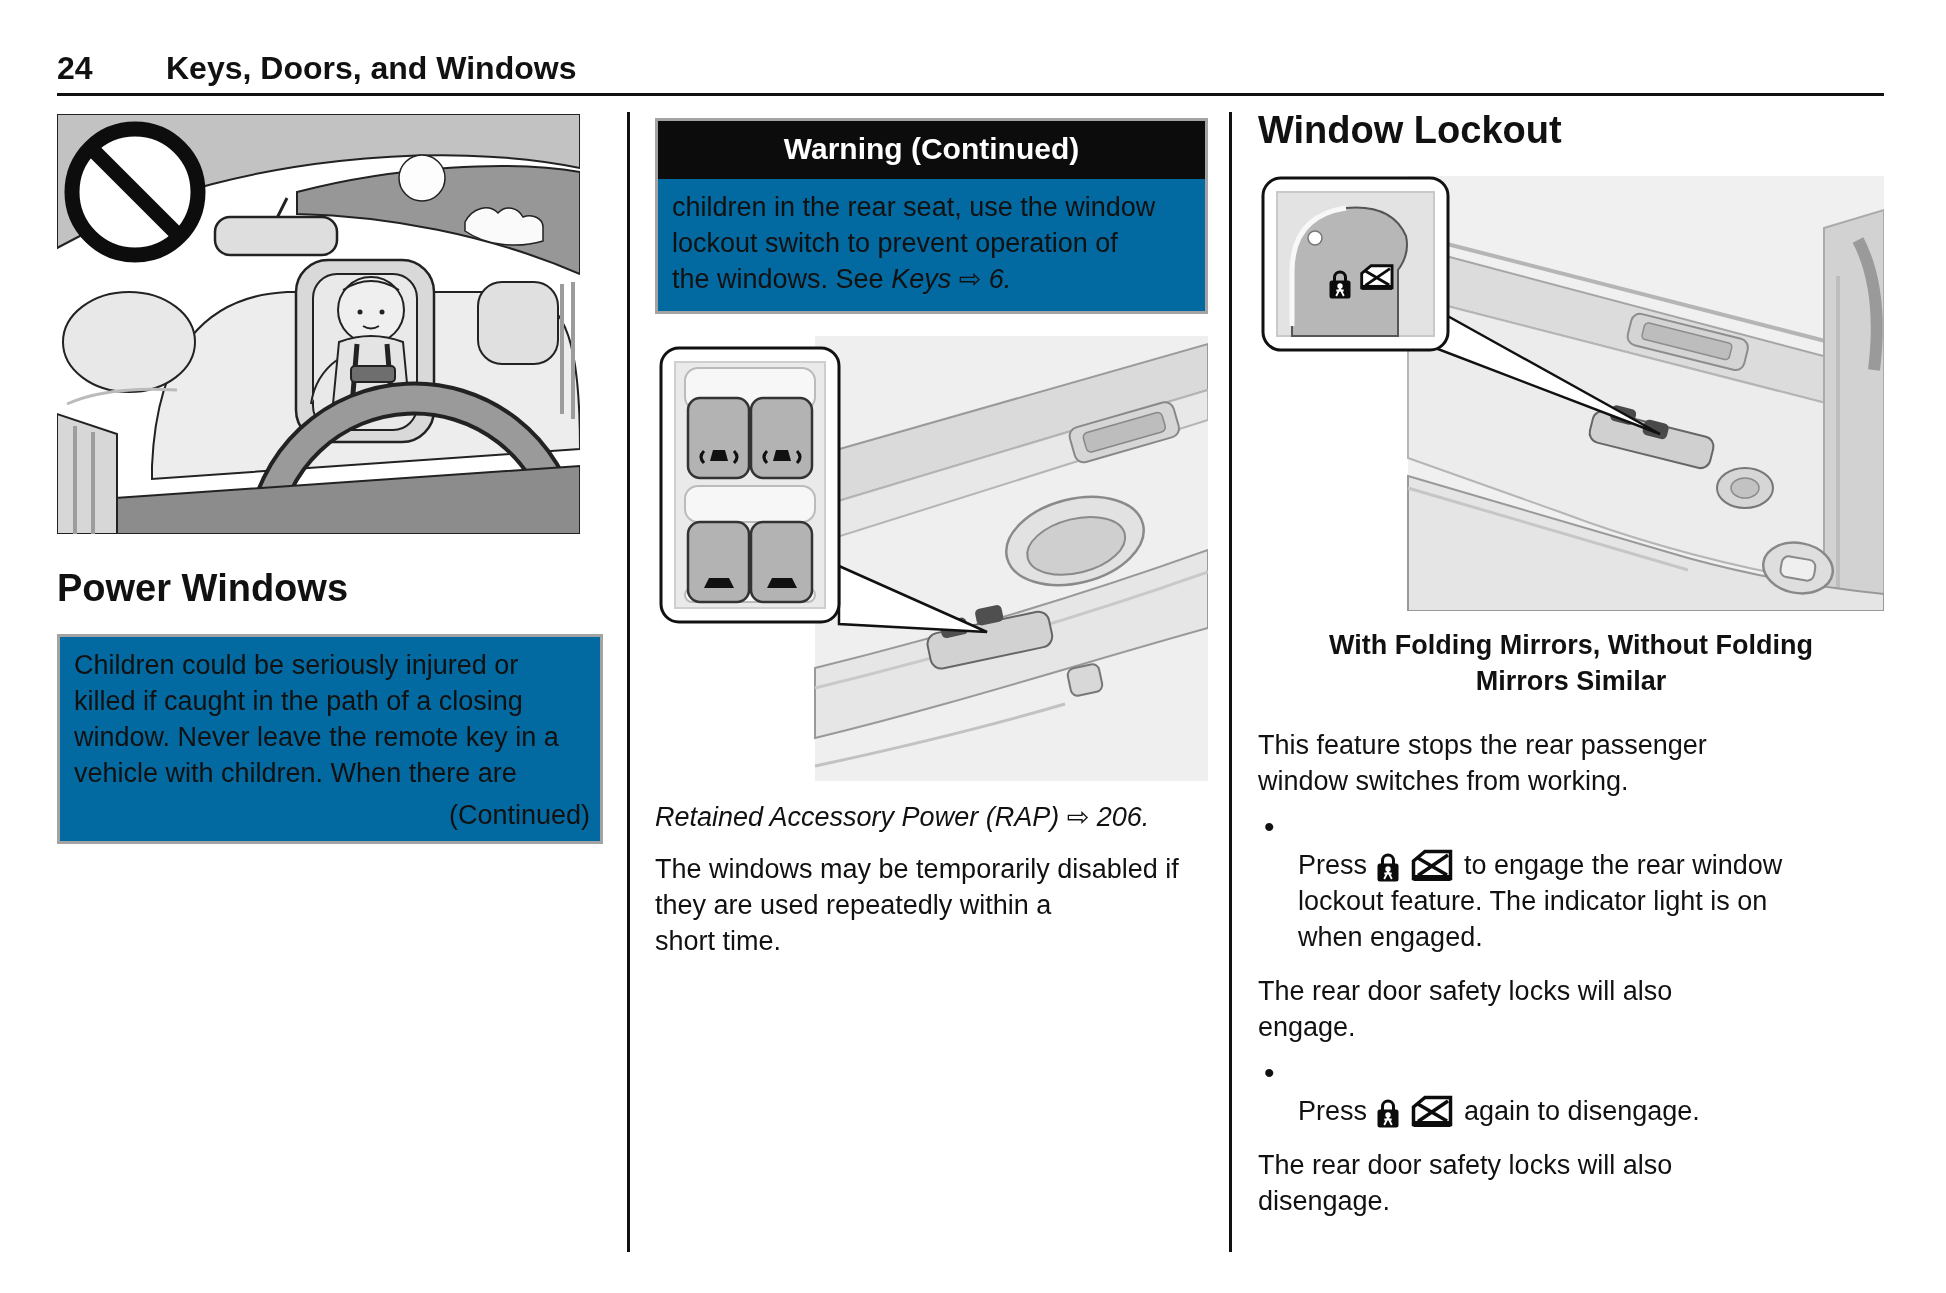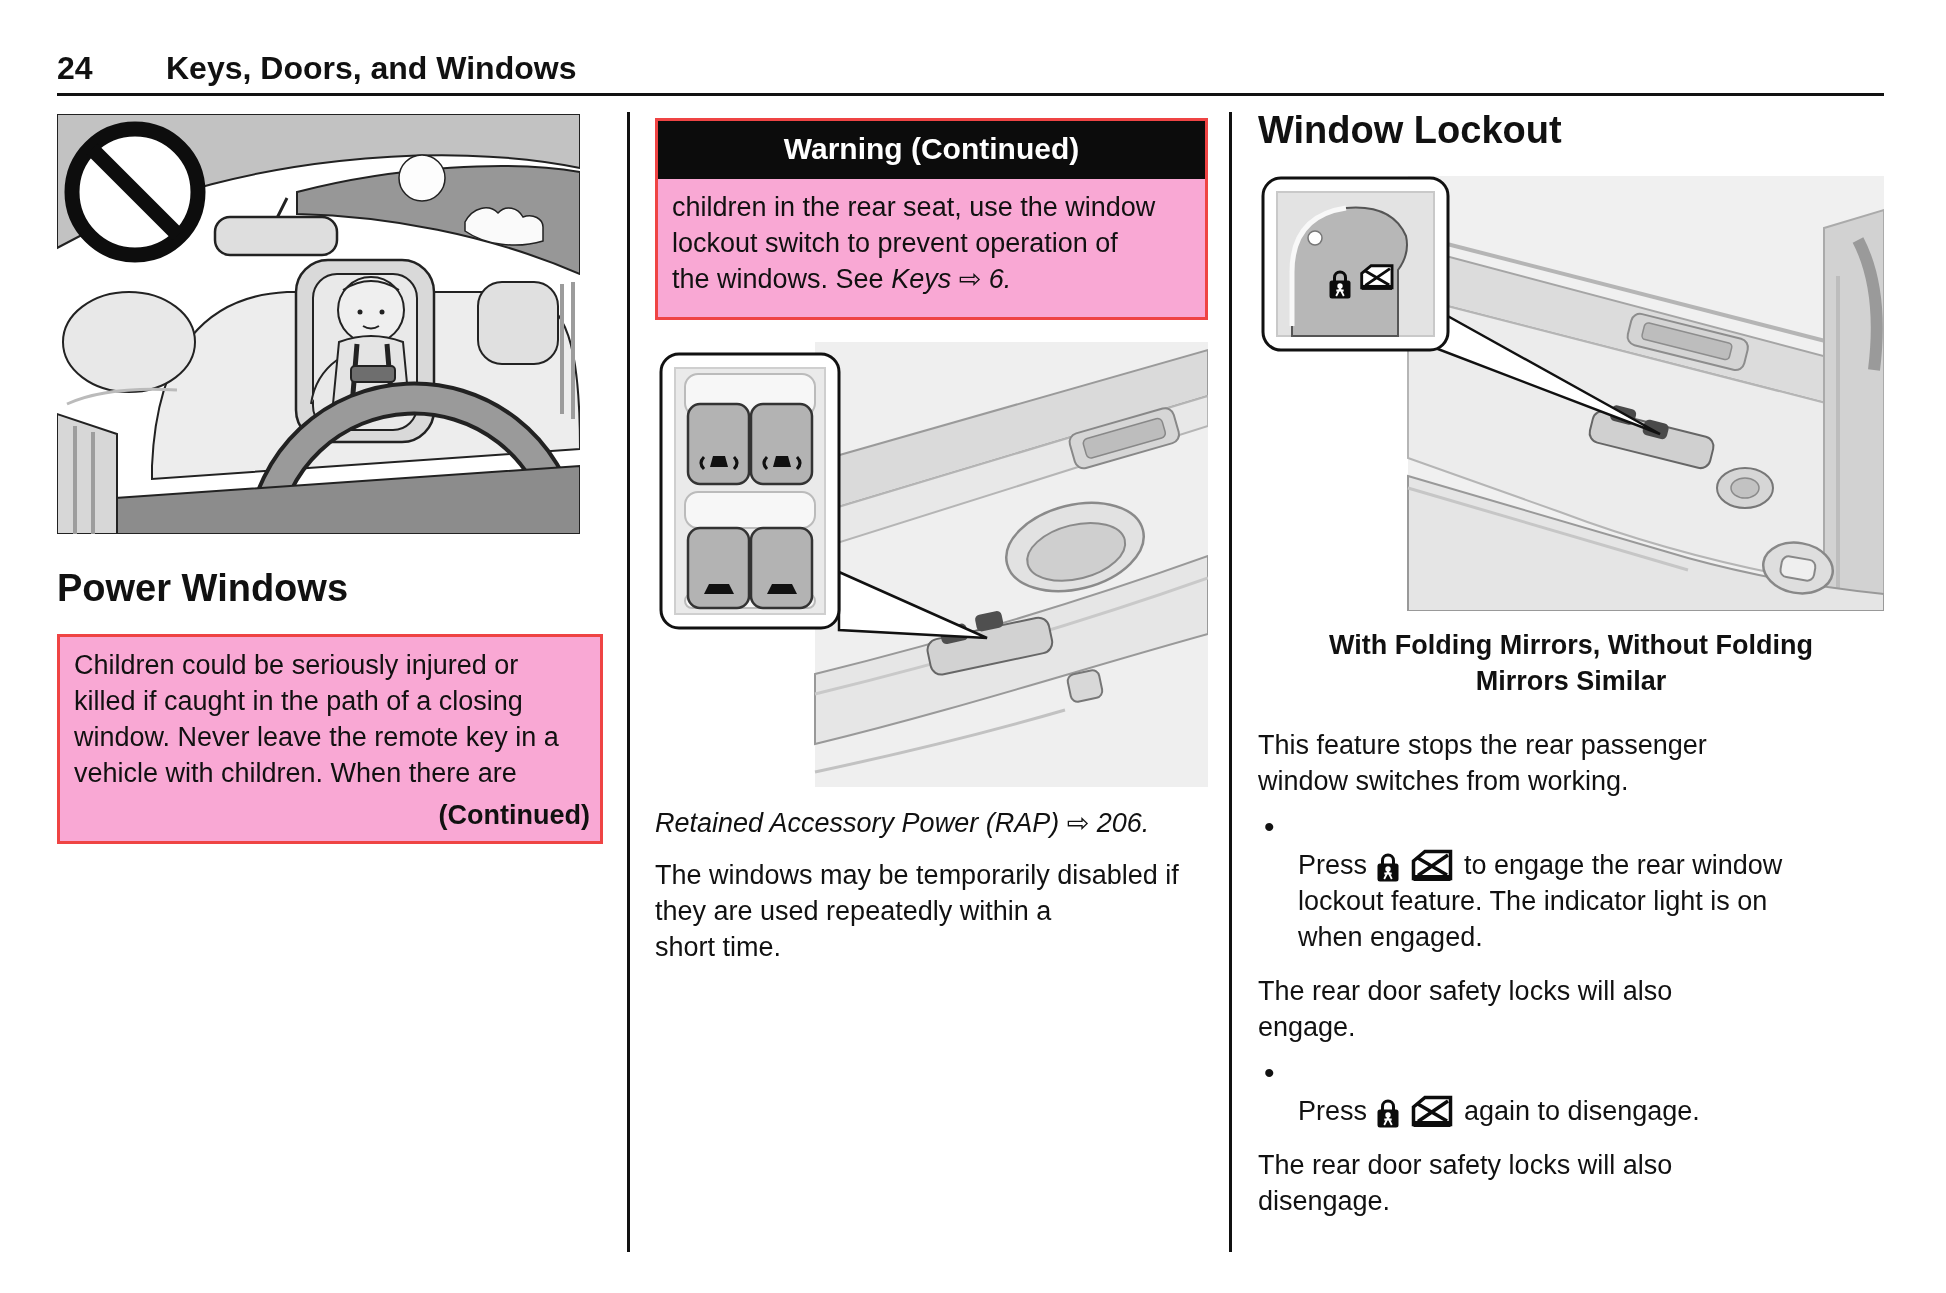--- a/index.html
+++ b/index.html
@@ -13,26 +13,26 @@
   .vdiv{top:112px;width:3px;height:1140px;background:#111;}
   #vdiv1{left:627px;} #vdiv2{left:1229px;}
   
   .col{position:absolute;top:0;}
   #col1{left:57px;width:546px;}
   #col2{left:655px;width:553px;}
   #col3{left:1258px;width:626px;}
   p.body{font-size:27px;line-height:36px;margin:0;white-space:pre-line;}
   h2.section{font-size:38px;line-height:44px;margin:0;font-weight:bold;}
   
-  .warnbox{border:3px solid #ef4444;background:#f9a8d4;}
+  .warnbox{border:3px solid #a3a3a3;background:#0369a1;}
   .warnhead{background:#0c0c0c;color:#fff;text-align:center;font-weight:bold;
             font-size:30px;padding:11px 0 13px;}
   .warnhead .tri{font-weight:normal;margin-right:10px;}
   .warnbody{padding:10px 14px 6px;font-size:27px;line-height:36px;white-space:pre-line;}
-  .continued{text-align:right;font-size:27px;line-height:36px;padding:0 10px 8px 0;font-weight:bold;}
+  .continued{text-align:right;font-size:27px;line-height:36px;padding:0 10px 8px 0;}
   .caption{font-weight:bold;text-align:center;font-size:27px;line-height:36px;white-space:pre-line;}
   ul.lockout{list-style:none;margin:0;padding:0;}
   ul.lockout li{position:relative;padding-left:40px;font-size:27px;line-height:36px;white-space:pre-line;}
   ul.lockout li .bullet{position:absolute;left:6px;top:-2px;font-size:30px;}
   .sub{margin-left:40px;}
   .inline-icon{display:inline-block;vertical-align:-9px;}
   .icon-gap-l{margin-left:9px;}
   .icon-gap-r{margin-right:9px;}
   i.ref{font-style:italic;}
   svg{display:block;}
@@ -107,21 +107,21 @@
     <div class="continued">(Continued)</div>
   </div>
 </div>
 
 <div class="col" id="col2">
 
   <div class="warnbox" style="margin-top:118px">
     <div class="warnhead">
       <span>Warning (Continued)</span>
     </div>
-    <div class="warnbody" style="padding-bottom:20px"><span>children in the rear seat, use the window
+    <div class="warnbody" style="padding-bottom:14px"><span>children in the rear seat, use the window
 lockout switch to prevent operation of
 the windows. See </span><i class="ref">Keys</i><i class="ref"> ⇨ 6.</i></div>
   </div>
 
   <svg width="553" height="445" viewBox="0 0 553 445" style="margin-top:22px">
     <rect width="553" height="445" fill="#ffffff"></rect>
 
     <rect x="160" y="0" width="393" height="445" fill="#efefef"></rect>
     <path d="M160,120 L553,8 L553,54 L160,172 Z" fill="#dadada" stroke="#9a9a9a" stroke-width="2"></path>
     <path d="M160,172 L553,54 L553,84 L160,208 Z" fill="#e8e8e8" stroke="#b5b5b5" stroke-width="2"></path>

